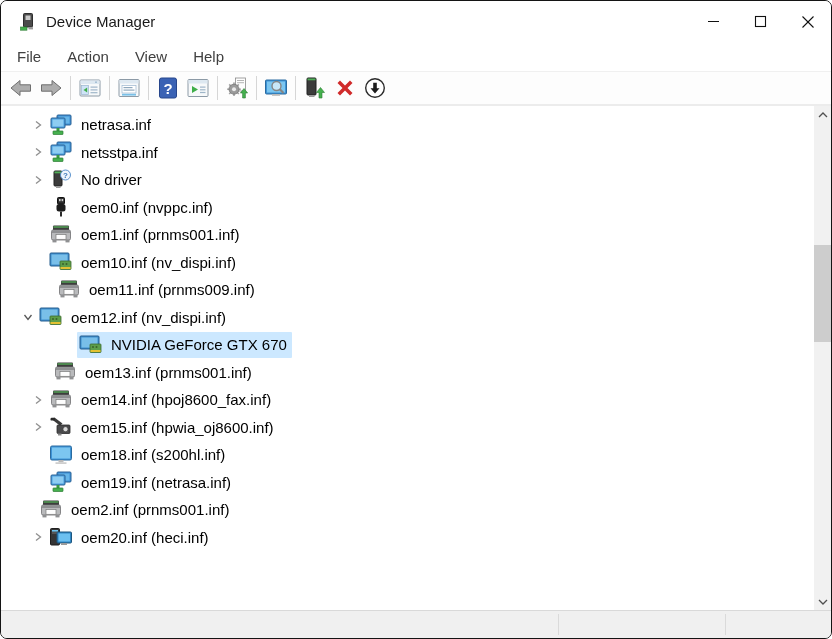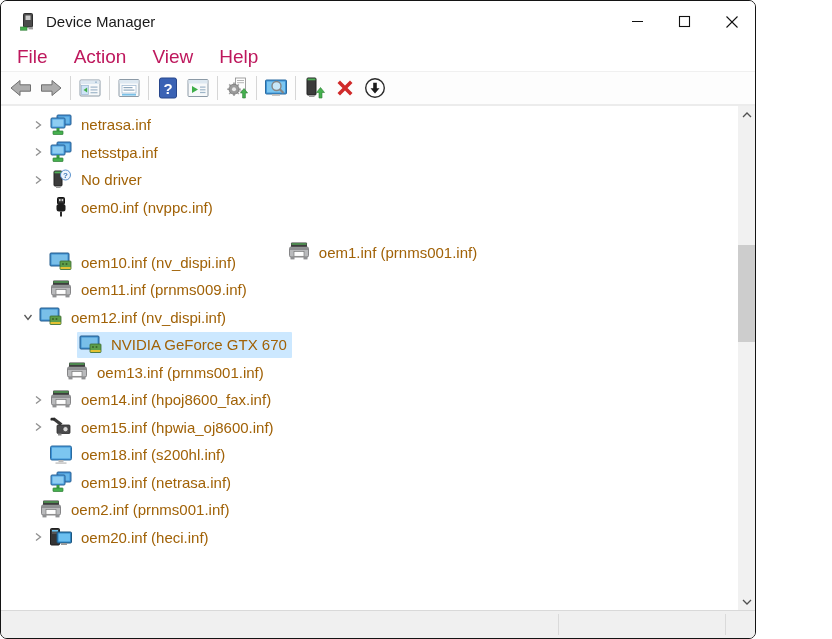--- a/index.html
+++ b/index.html
@@ -1,43 +1,43 @@
 <!DOCTYPE html>
 <html><head>
 <meta charset="utf-8">
 <style>
   * { margin:0; padding:0; box-sizing:border-box; }
   html,body { width:832px; height:639px; background:#fff; font-family:"Liberation Sans", sans-serif; }
   .window {
-    width:756px; height:639px; background:#fff;
+    width:832px; height:639px; background:#fff;
     border:1px solid #141414; border-radius:7px; overflow:hidden;
     display:flex; flex-direction:column;
   }
   
   .titlebar { height:41px; flex:none; display:flex; align-items:center; padding-left:16px; background:#fff; }
   .titlebar .app-icon { width:20px; height:20px; margin-right:9px; flex:none; }
   .titlebar .title { font-size:15px; color:#1a1a1a; }
   .controls { margin-left:auto; display:flex; height:100%; }
   .ctrl-btn { width:47px; height:100%; display:flex; align-items:center; justify-content:center; cursor:default; }
   
   .menubar { height:30px; flex:none; display:flex; align-items:center; padding-left:6px; background:#fff; border-bottom:1px solid #f0f0f0; }
-  .menu-item { font-size:19px; color:#be185d; padding:4px 10px; margin-right:6px; }
+  .menu-item { font-size:15px; color:#404040; padding:4px 10px; margin-right:6px; }
   
   .toolbar { height:34px; flex:none; display:flex; align-items:center; padding-left:5px; background:#fdfdfd; border-bottom:2px solid #ececec; }
   .tb-btn { width:28px; height:28px; display:flex; align-items:center; justify-content:center; margin:0 1px; }
   .tb-sep { width:1px; height:24px; background:#d6d6d6; margin:0 4px; flex:none; }
   
   .content { flex:1; display:flex; background:#fff; overflow:hidden; position:relative; }
   .tree { flex:1; padding-top:5px; overflow:hidden; }
   .tree-row { height:27.5px; display:flex; align-items:center; }
   .chev { width:18px; height:18px; flex:none; display:flex; align-items:center; justify-content:center; }
   .row-content { display:flex; align-items:center; padding:2px 5px 2px 2px; border-radius:1px; }
   .row-content.selected { background:#cce8ff; }
   .tree-icon { width:25px; height:22px; flex:none; margin-right:7px; display:flex; align-items:center; }
-  .tree-label { font-size:15px; color:#a16207; white-space:nowrap; }
+  .tree-label { font-size:15px; color:#000000; white-space:nowrap; }
   
   .scrollbar { width:17px; flex:none; background:#f1f1f1; display:flex; flex-direction:column; }
   .sb-btn { height:17px; flex:none; display:flex; align-items:center; justify-content:center; }
   .sb-track { flex:1; position:relative; }
   .sb-thumb { position:absolute; left:0; right:0; top:122px; height:97px; background:#cdcdcd; }
   
   .statusbar { height:28px; flex:none; background:#f0f0f0; border-top:1px solid #d9d9d9; position:relative; }
   .sb-div { position:absolute; top:3px; bottom:3px; width:1px; background:#dadada; }
   .sb-div.d1 { left:557px; } .sb-div.d2 { left:724px; }
   svg { display:block; }
@@ -284,21 +284,21 @@
                 <rect x="8.5" y="1.5" width="7" height="6.5" rx="1" fill="#2e2e2e" stroke="#111"></rect>
                 <rect x="10" y="3" width="1.6" height="2.2" fill="#cfcfcf"></rect>
                 <rect x="12.6" y="3" width="1.6" height="2.2" fill="#cfcfcf"></rect>
                 <rect x="7.5" y="8" width="9" height="7.5" rx="2.5" fill="#1d1d1d"></rect>
                 <rect x="11" y="15.5" width="2" height="5" fill="#2a2a2a"></rect>
               </svg>
             </span>
             <span class="tree-label">oem0.inf (nvppc.inf)</span>
           </div>
         </div>
-        <div class="tree-row" style="padding-left: 28px; flex-direction: column;">
+        <div class="tree-row" style="padding-left: 28px;">
           <span class="chev"></span>
           <div class="row-content">
             <span class="tree-icon">
               <svg viewBox="0 0 24 22" width="24" height="22">
                 <rect x="4" y="1.5" width="16" height="5" rx="1" fill="#3d3d3d"></rect>
                 <rect x="4.5" y="2.4" width="15" height="1.2" fill="#58b85c"></rect>
                 <rect x="2.5" y="6" width="19" height="10" rx="1.5" fill="#b9babc" stroke="#6e6f71" stroke-width="0.8"></rect>
                 <rect x="3" y="6.4" width="18" height="2.6" fill="#8f9092"></rect>
                 <rect x="7" y="10.5" width="10" height="4.8" fill="#fdfdfd" stroke="#7a7a7a" stroke-width="0.7"></rect>
                 <rect x="3.5" y="16" width="4" height="2.4" fill="#8f9092"></rect>
@@ -317,21 +317,21 @@
                 <rect x="2.5" y="3.5" width="16" height="10" fill="#79bfe9"></rect>
                 <rect x="11" y="10" width="11" height="8.5" rx="0.8" fill="#5d9e4a" stroke="#3c6b2f" stroke-width="0.8"></rect>
                 <rect x="11.5" y="16" width="10" height="2" fill="#e3c233"></rect>
                 <circle cx="14" cy="13" r="1" fill="#39622c"></circle>
                 <circle cx="17.5" cy="13" r="1" fill="#39622c"></circle>
               </svg>
             </span>
             <span class="tree-label">oem10.inf (nv_dispi.inf)</span>
           </div>
         </div>
-        <div class="tree-row" style="padding-left: 28px;">
+        <div class="tree-row" style="padding-left: 28px; gap: 8px;">
           <span class="chev"></span>
           <div class="row-content">
             <span class="tree-icon">
               <svg viewBox="0 0 24 22" width="24" height="22">
                 <rect x="4" y="1.5" width="16" height="5" rx="1" fill="#3d3d3d"></rect>
                 <rect x="4.5" y="2.4" width="15" height="1.2" fill="#58b85c"></rect>
                 <rect x="2.5" y="6" width="19" height="10" rx="1.5" fill="#b9babc" stroke="#6e6f71" stroke-width="0.8"></rect>
                 <rect x="3" y="6.4" width="18" height="2.6" fill="#8f9092"></rect>
                 <rect x="7" y="10.5" width="10" height="4.8" fill="#fdfdfd" stroke="#7a7a7a" stroke-width="0.7"></rect>
                 <rect x="3.5" y="16" width="4" height="2.4" fill="#8f9092"></rect>
@@ -370,21 +370,21 @@
                 <rect x="2.5" y="3.5" width="16" height="10" fill="#79bfe9"></rect>
                 <rect x="11" y="10" width="11" height="8.5" rx="0.8" fill="#5d9e4a" stroke="#3c6b2f" stroke-width="0.8"></rect>
                 <rect x="11.5" y="16" width="10" height="2" fill="#e3c233"></rect>
                 <circle cx="14" cy="13" r="1" fill="#39622c"></circle>
                 <circle cx="17.5" cy="13" r="1" fill="#39622c"></circle>
               </svg>
             </span>
             <span class="tree-label">NVIDIA GeForce GTX 670</span>
           </div>
         </div>
-        <div class="tree-row" style="padding-left: 44px;">
+        <div class="tree-row" style="padding-left: 32px;">
           <span class="chev"></span>
           <div class="row-content">
             <span class="tree-icon">
               <svg viewBox="0 0 24 22" width="24" height="22">
                 <rect x="4" y="1.5" width="16" height="5" rx="1" fill="#3d3d3d"></rect>
                 <rect x="4.5" y="2.4" width="15" height="1.2" fill="#58b85c"></rect>
                 <rect x="2.5" y="6" width="19" height="10" rx="1.5" fill="#b9babc" stroke="#6e6f71" stroke-width="0.8"></rect>
                 <rect x="3" y="6.4" width="18" height="2.6" fill="#8f9092"></rect>
                 <rect x="7" y="10.5" width="10" height="4.8" fill="#fdfdfd" stroke="#7a7a7a" stroke-width="0.7"></rect>
                 <rect x="3.5" y="16" width="4" height="2.4" fill="#8f9092"></rect>

